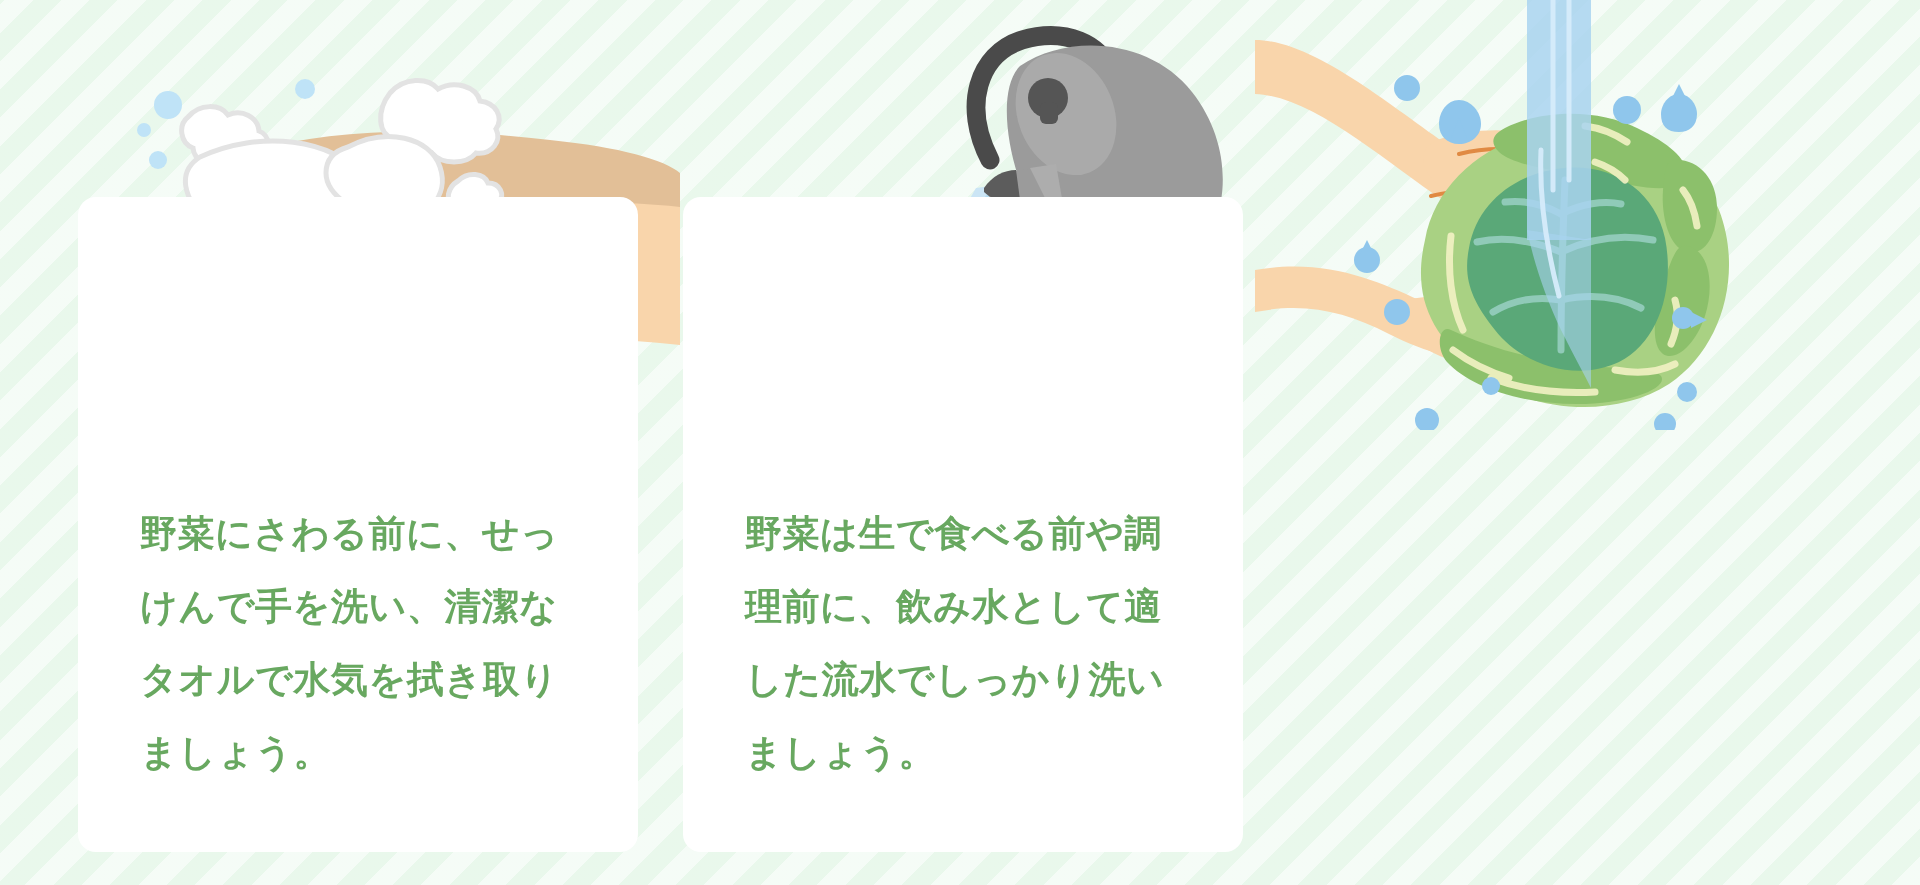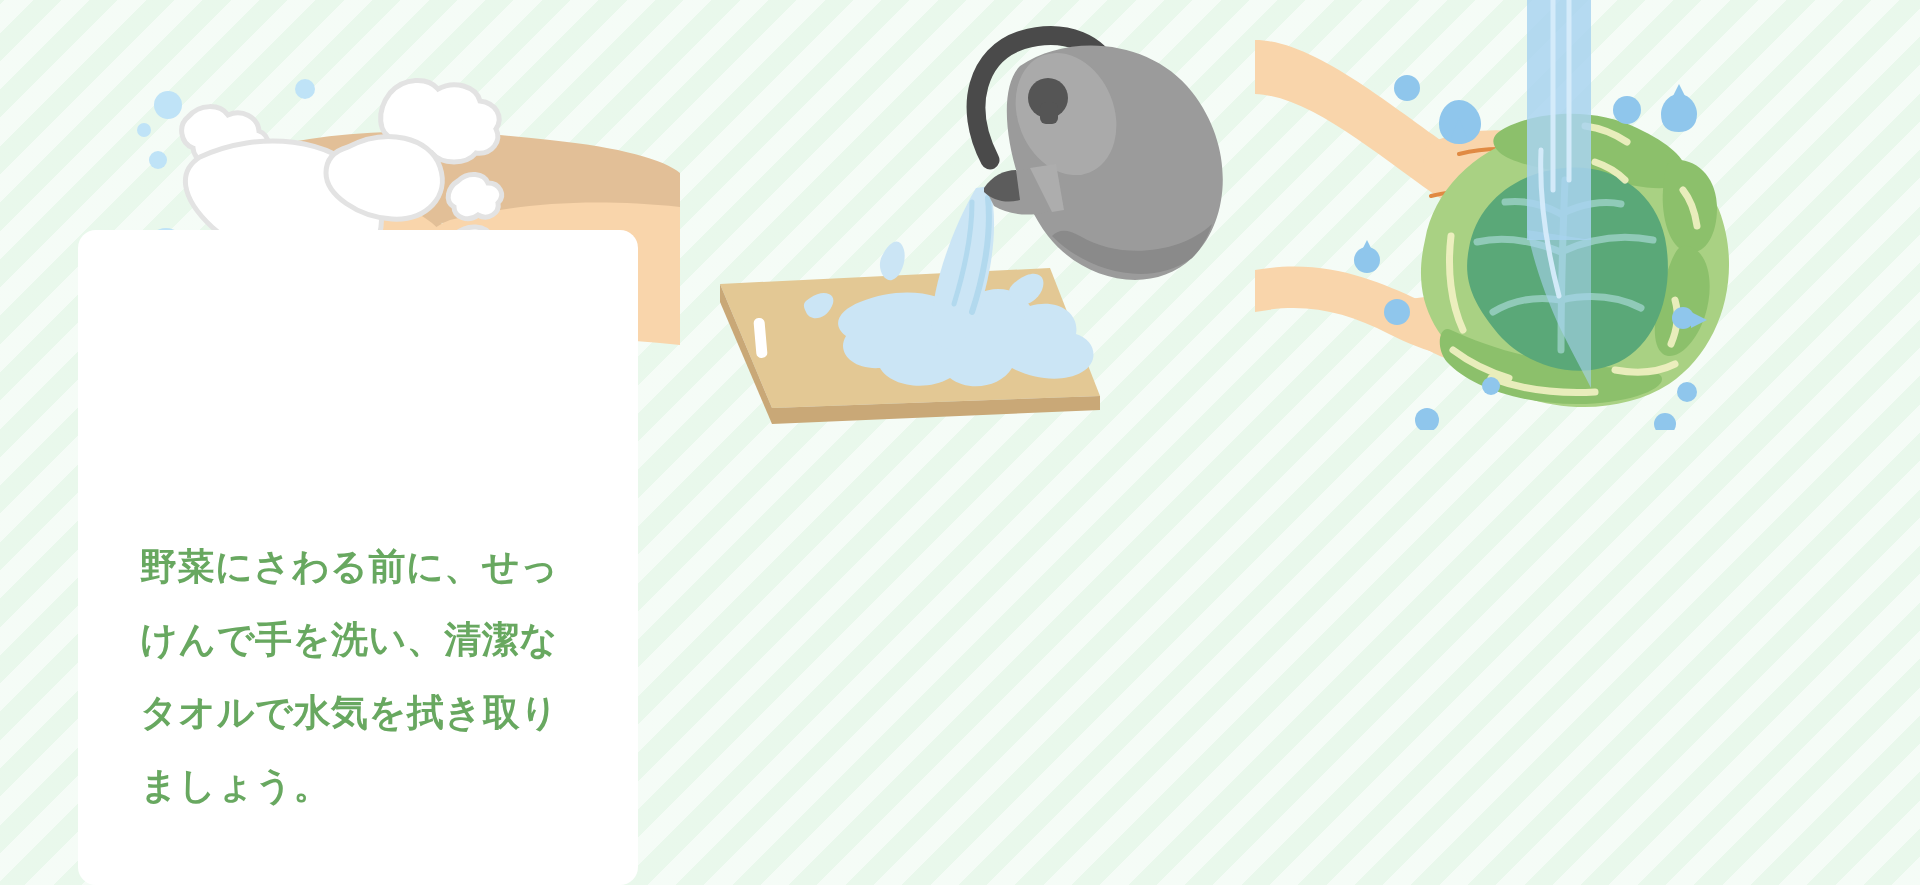--- a/index.html
+++ b/index.html
@@ -14,21 +14,21 @@
     background-image:repeating-linear-gradient(
        -45deg,
        rgba(255,255,255,0.62) 0px,
        rgba(255,255,255,0.62) 20px,
        rgba(255,255,255,0.12) 20px,
        rgba(255,255,255,0.12) 40px);
     z-index:0;
   }
   #cards{
     position:absolute; inset:0; z-index:3;
-    display:flex; align-items:flex-end;
+    display:flex; align-items:center;
     padding:163px 79px 0 78px;
     gap:45px;
   }
   .card{
     position:relative;
     width:560px; height:655px;
     background:#ffffff;
     border-radius:18px;
     overflow:hidden;
     flex:0 0 560px;
@@ -204,14 +204,17 @@
   </svg>
 </div>
 
 <div id="cards">
 
   <div class="card">
     <div class="card-text">野菜にさわる前に、せっけんで手を洗い、清潔なタオルで水気を拭き取りましょう。</div>
   </div>
 
 
+  <div class="card">
+    <div class="card-text">野菜は生で食べる前や調理前に、飲み水として適した流水でしっかり洗いましょう。</div>
+  </div>
 
 </div>
 
 </body></html>

